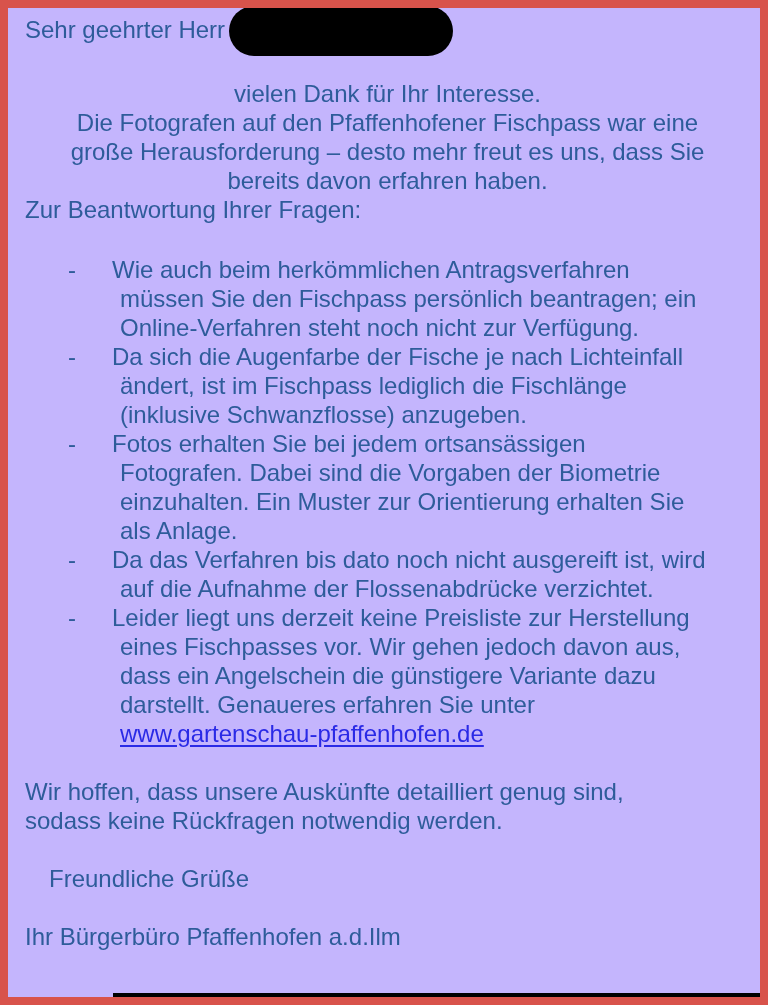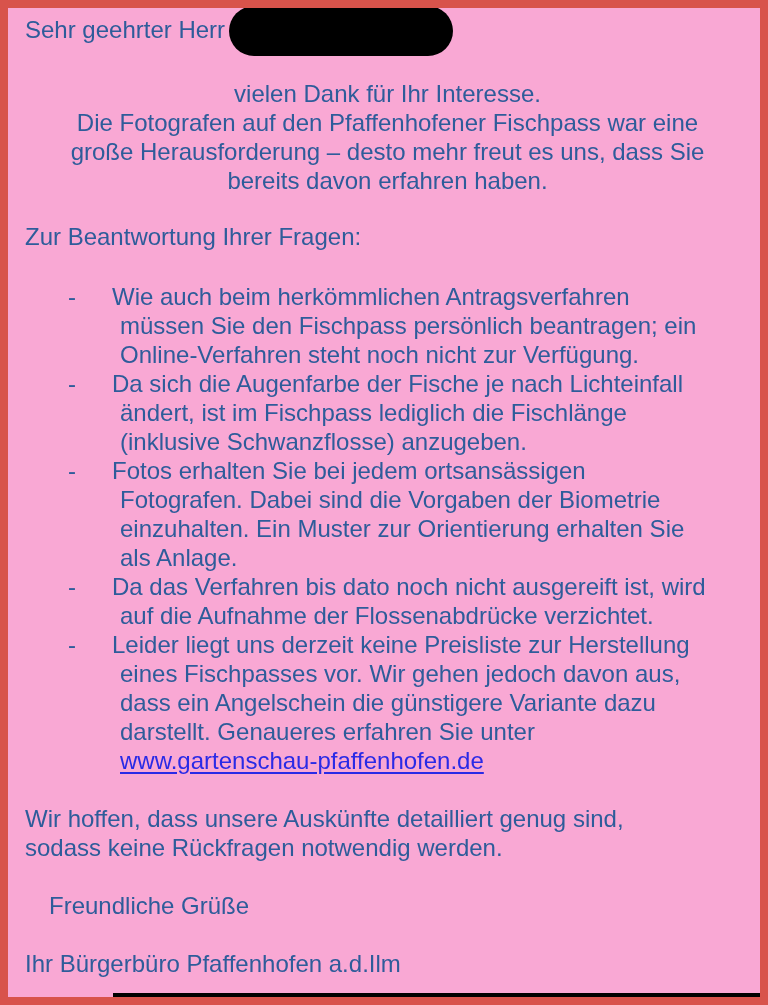--- a/index.html
+++ b/index.html
@@ -2,31 +2,31 @@
 <html><head>
 <meta charset="utf-8">
 <style>
   html, body { margin: 0; padding: 0; background: #ffffff; }
   .page {
     position: relative;
     width: 768px;
     height: 1005px;
     box-sizing: border-box;
     border: 8px solid #d8534b;
-    background: #f9a8d4;
+    background: #c4b5fd;
     overflow: hidden;
     font-family: "Liberation Sans", sans-serif;
     font-size: 24px;
     line-height: 29px;
     color: #2e5c9a;
   }
   .content { padding: 7px 10px 0 17px; }
   .line { white-space: nowrap; }
   .intro     { margin-top: 35px; text-align: center; }
-  .heading   { margin-top: 27px; }
+  .heading   { }
   .list      { margin-top: 31px; }
   .closing   { margin-top: 29px; }
   .signoff   { margin-top: 29px; margin-left: 24px; }
   .signature { margin-top: 29px; }
   .bullet { position: relative; padding-left: 95px; }
   .bullet .dash { position: absolute; left: 43px; top: 0; }
   .blines .line:first-child { margin-left: -8px; }
   a.url {
     color: #2a2ae6;
     text-decoration: underline;

